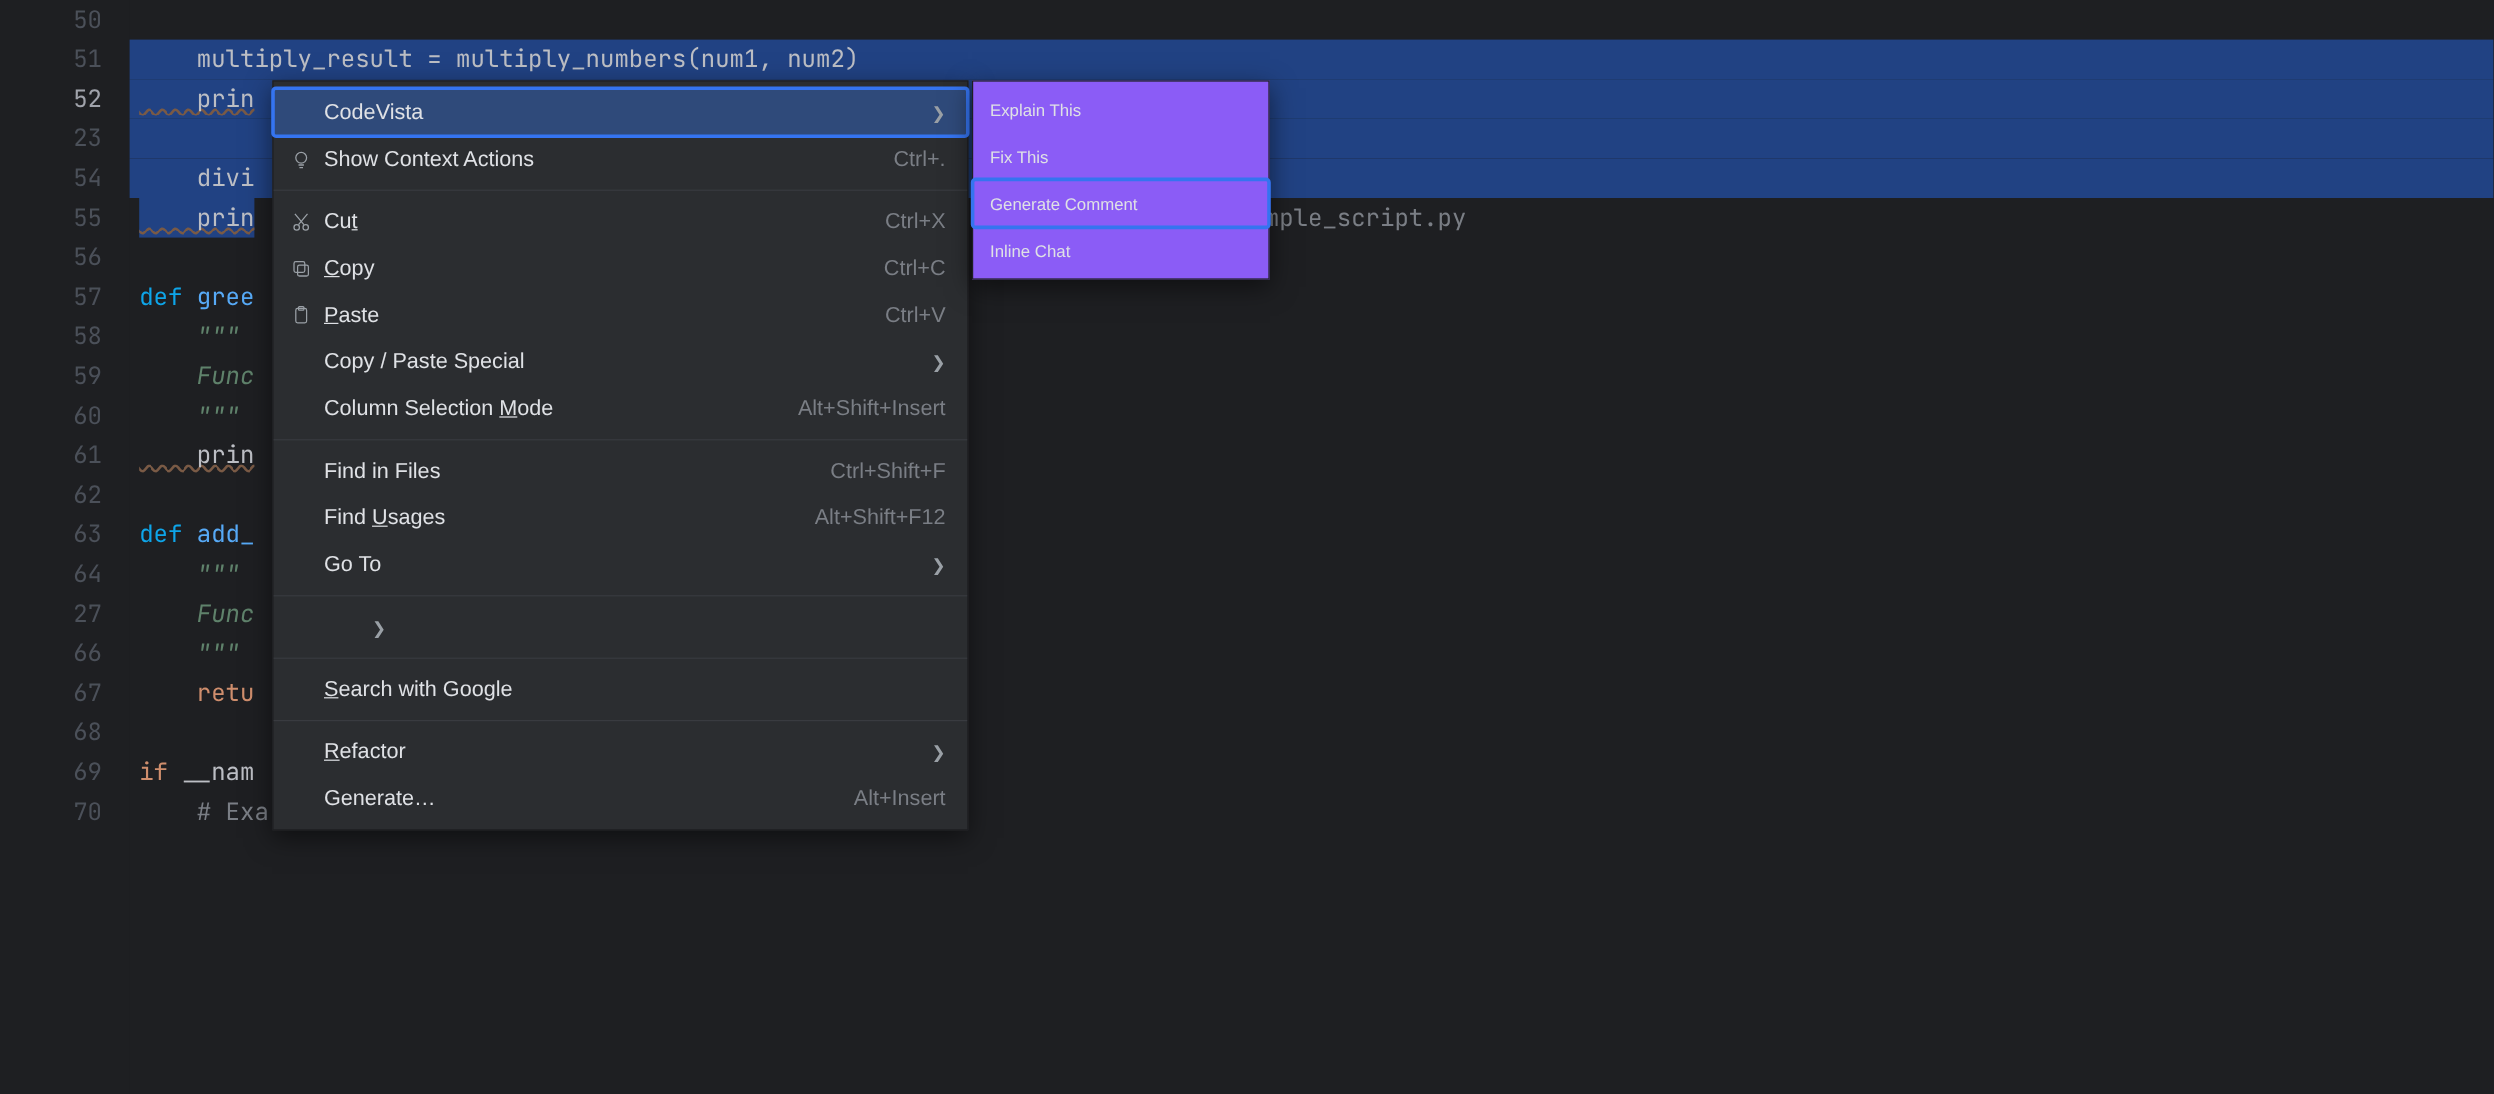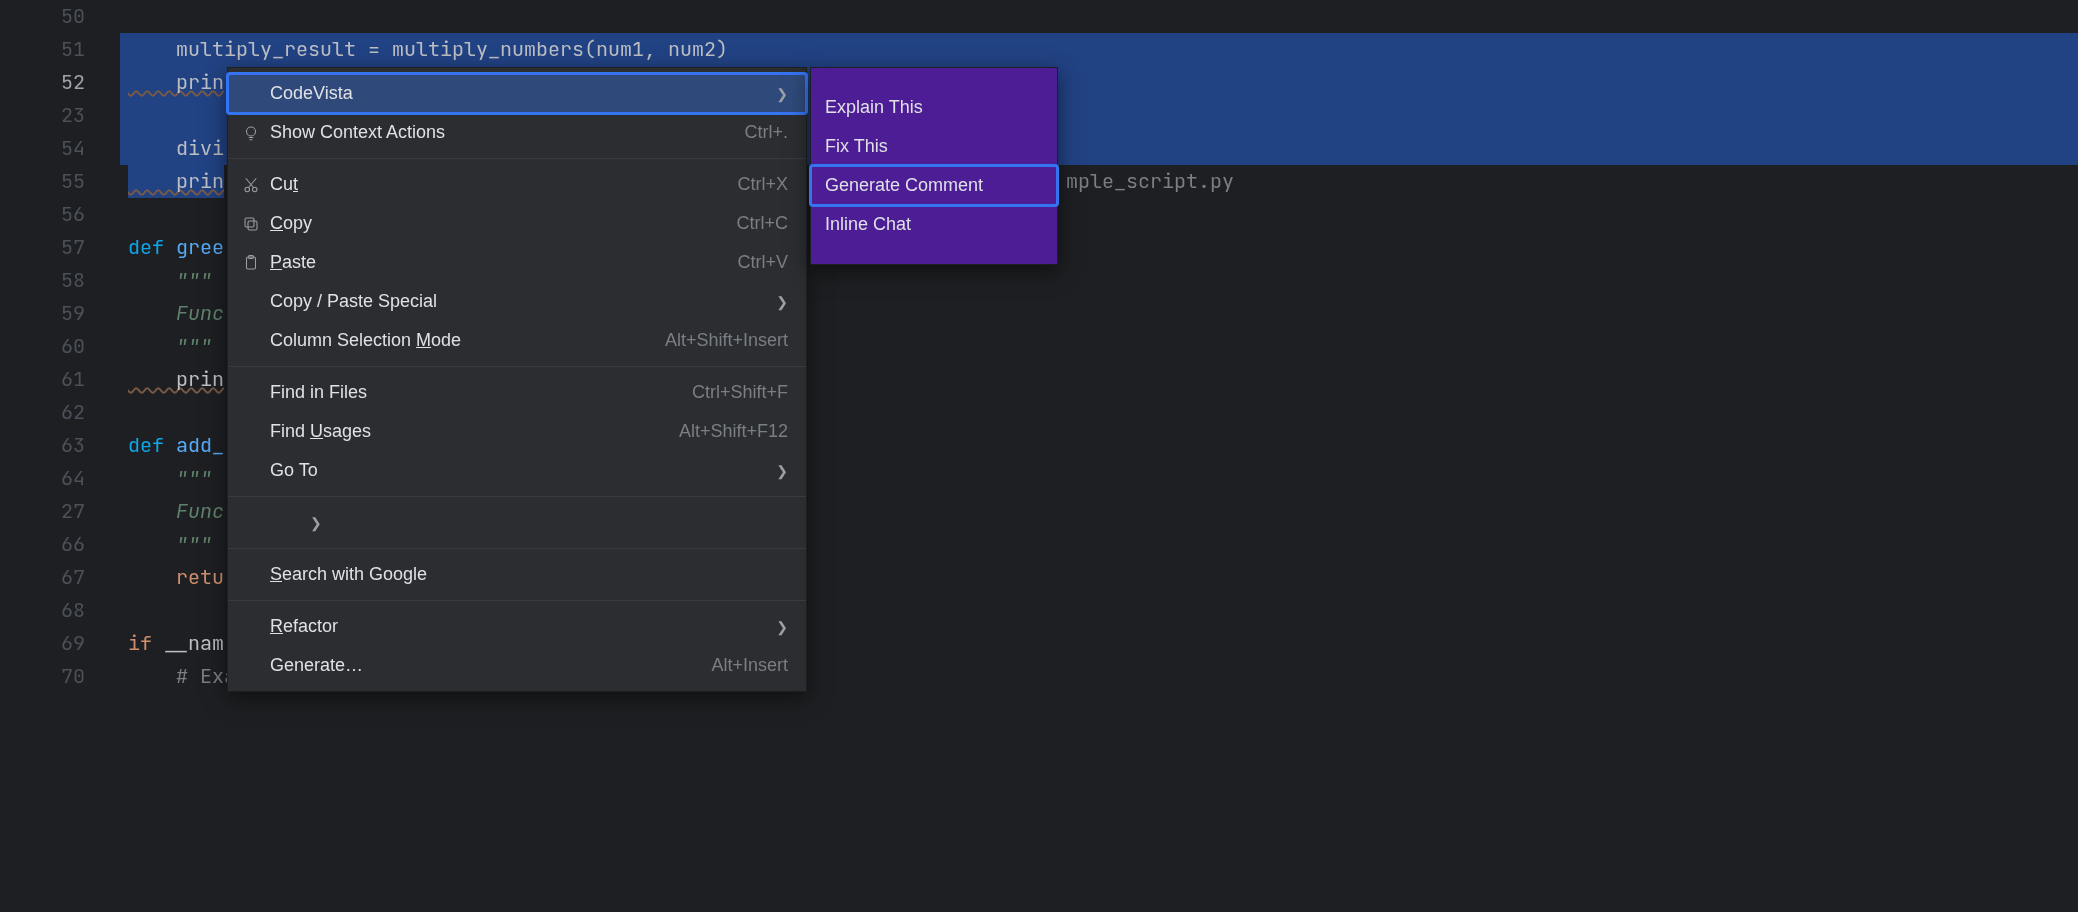--- a/index.html
+++ b/index.html
@@ -30,21 +30,21 @@
     color: #4b5059;
     height: 33px;
     line-height: 33px;
   }
   .editor {
     position: absolute;
     left: 108px; right: 0; top: 0; bottom: 0;
   }
   .code-line {
     position: absolute;
-    left: 12px; right: 0;
+    left: 0; right: 0;
     height: 33px;
     line-height: 33px;
     font-family: "JetBrains Mono","Consolas",monospace;
     font-size: 20px;
     white-space: pre;
     padding-left: 8px;
   }
   .sel { background: #214283; }
   .sel-short { background: #214283; }
   .tok-kw { color: #cf8e6d; }
@@ -94,26 +94,26 @@
   }
   .menu-item.framed {
     outline: 3px solid #3574f0;
     outline-offset: -1px;
     border-radius: 2px;
   }
   .mn { text-decoration: underline; }
 
   .submenu {
     position: absolute;
-    background: #4c1d95;
+    background: #8b5cf6;
     border: 1px solid #1e1f22;
     box-shadow: 0 6px 20px rgba(0,0,0,0.5);
-    padding: 20px 0;
+    padding: 4px 0;
     z-index: 11;
-    font-size: 18px;
+    font-size: 14px;
   }
   svg.ico { width: 18px; height: 18px; stroke: #9aa0a6; fill: none; stroke-width: 1.4; }
 </style>
 </head>
 <body>
 
 <div class="gutter">
   <div class="gutter-line" style="top:0px">50</div>
   <div class="gutter-line" style="top:33px">51</div>
   <div class="gutter-line" style="top:66px;color:#a0a3ab">52</div>

